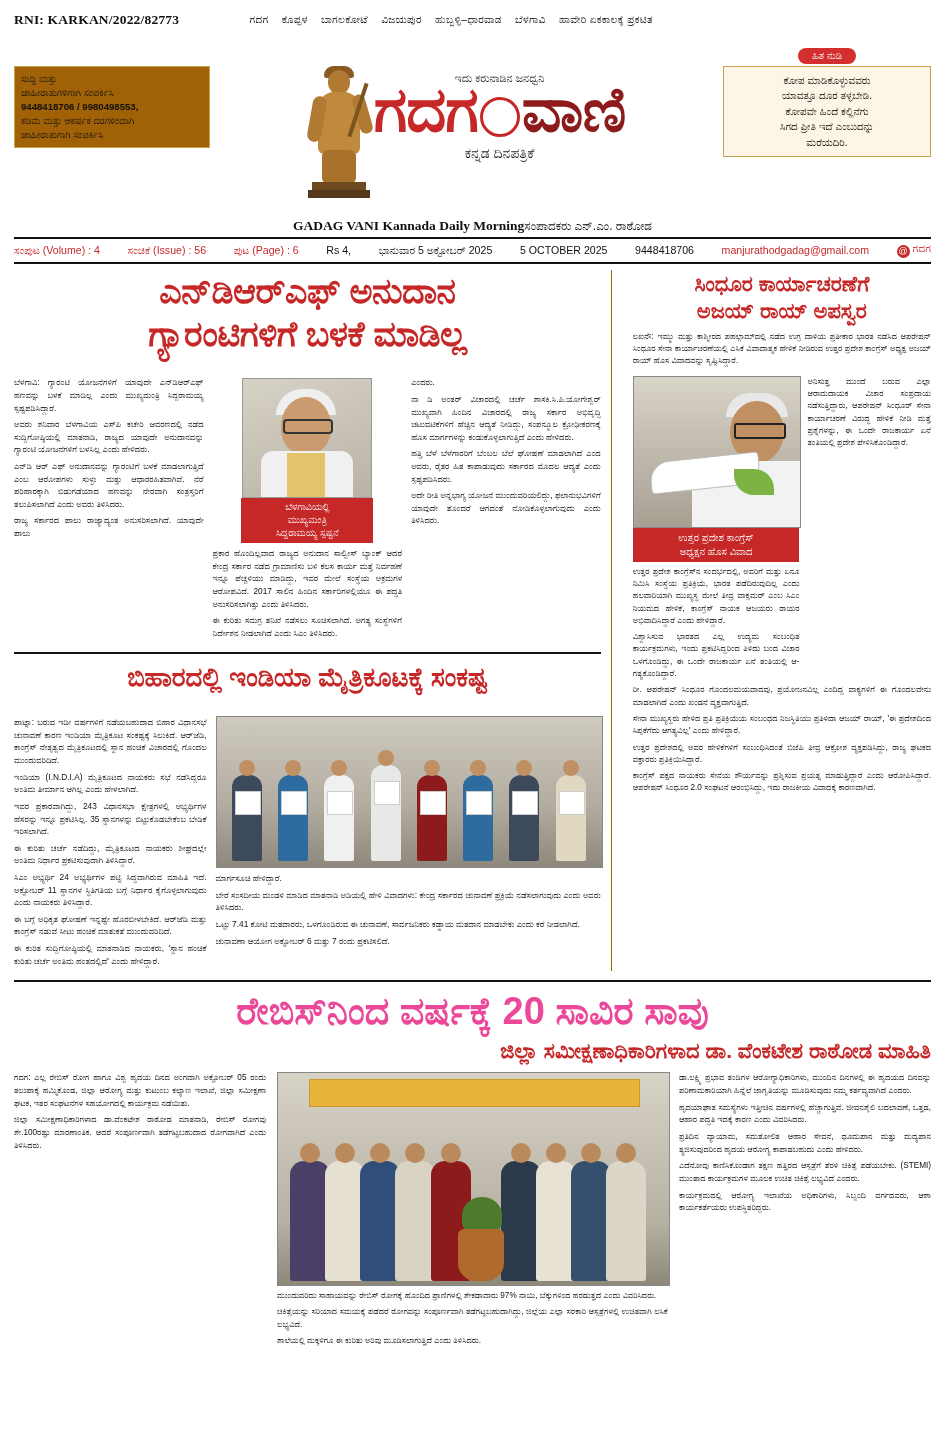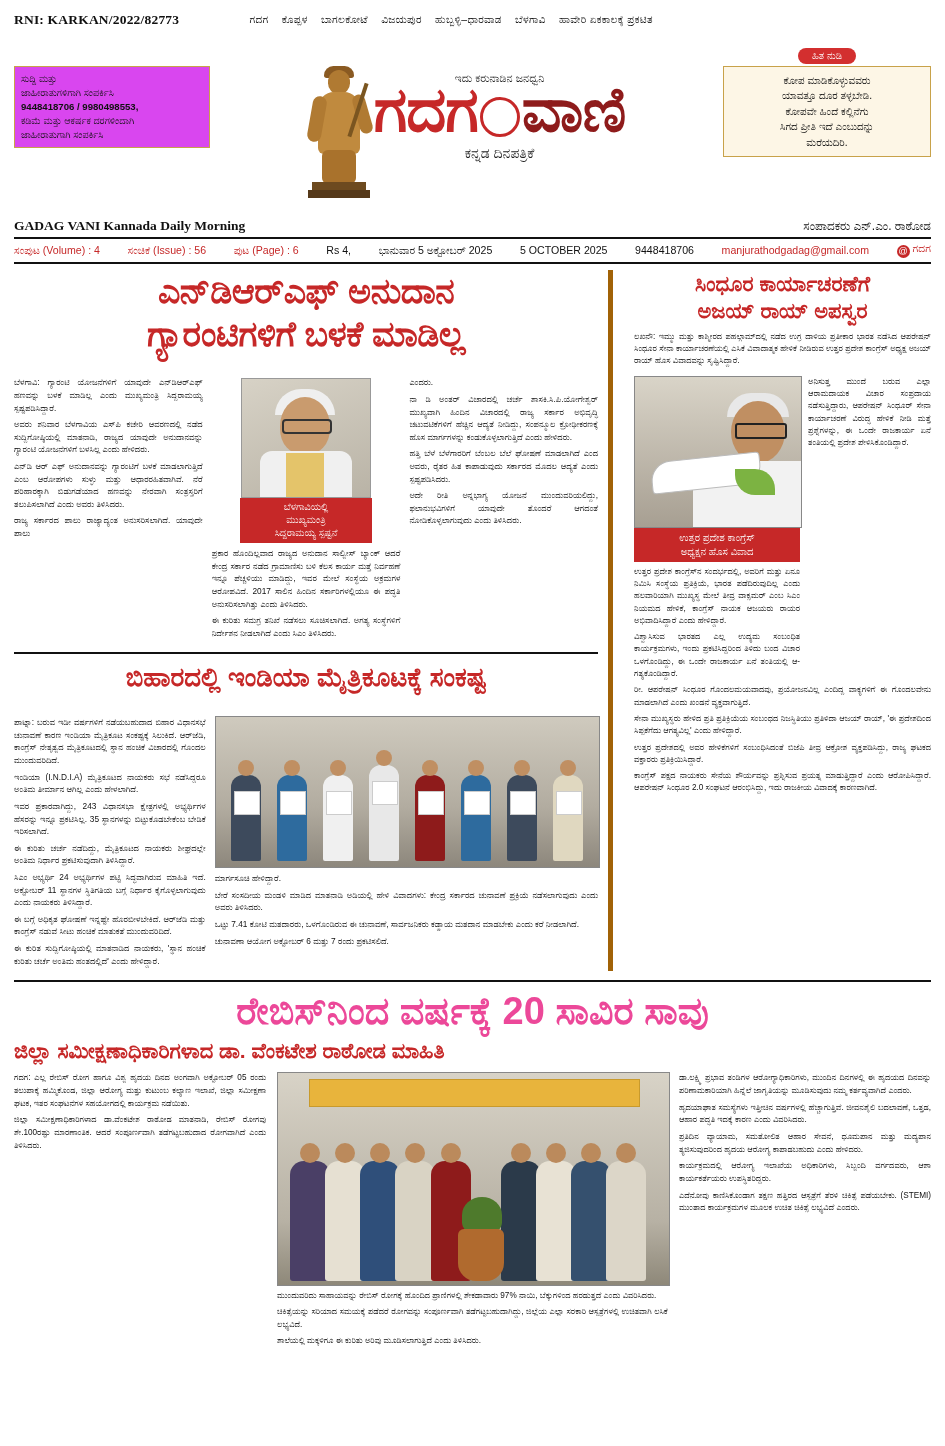--- a/index.html
+++ b/index.html
@@ -10,54 +10,54 @@
   
   .topbar{display:flex;align-items:flex-start;justify-content:space-between;font-size:11px;}
   .rni{font-family:"Liberation Serif",serif;font-size:13.5px;font-weight:700;letter-spacing:.2px;padding-top:4px;}
   .editions{flex:1;text-align:center;font-size:10.5px;color:#111;padding-top:5px;letter-spacing:.3px;}
   .editions span{margin:0 5px;}
   .hitapill{width:208px;text-align:center;margin-top:40px;}
   .pill{display:inline-block;background:#d32f2f;color:#fff;border-radius:9px;font-size:10px;padding:2px 14px;}
 
   
   .masthead{display:flex;align-items:flex-start;justify-content:space-between;margin-top:2px;height:150px;}
-  .contactbox{width:196px;border:1.5px solid #c8a24a;background:#d946ef;font-size:9.6px;line-height:1.45;padding:5px 6px;box-sizing:border-box;color:#111;}
+  .contactbox{width:196px;border:1.5px solid #c8a24a;background:#a16207;font-size:9.6px;line-height:1.45;padding:5px 6px;box-sizing:border-box;color:#111;}
   .hitabox{width:208px;border:1.5px solid #c8a24a;background:#fdf6e6;font-size:10.3px;line-height:1.5;padding:6px 7px;box-sizing:border-box;text-align:center;color:#111;}
   .logowrap{flex:1;display:flex;align-items:flex-start;justify-content:center;gap:0px;position:relative;}
   .statue{width:62px;height:138px;position:relative;margin-right:4px;}
   .st-head{position:absolute;left:20px;top:4px;width:22px;height:24px;background:#b07a32;border-radius:50% 50% 45% 45%;}
   .st-turban{position:absolute;left:16px;top:0px;width:30px;height:12px;background:#8a5a22;border-radius:14px 14px 4px 4px;}
   .st-body{position:absolute;left:10px;top:26px;width:42px;height:62px;background:#c08a3e;border-radius:16px 16px 6px 6px;}
   .st-arm{position:absolute;left:2px;top:30px;width:14px;height:46px;background:#b07a32;border-radius:8px;transform:rotate(10deg);}
   .st-arm2{position:absolute;right:1px;top:28px;width:13px;height:40px;background:#b07a32;border-radius:8px;transform:rotate(-16deg);}
   .st-legs{position:absolute;left:14px;top:84px;width:34px;height:34px;background:#a9722c;border-radius:6px;}
   .st-base{position:absolute;left:4px;top:116px;width:54px;height:8px;background:#6d4a1f;}
   .st-base2{position:absolute;left:0px;top:124px;width:62px;height:8px;background:#55391a;}
   .st-sword{position:absolute;left:48px;top:16px;width:4px;height:56px;background:#7a5520;transform:rotate(18deg);}
   .titleblock{text-align:center;padding-top:6px;}
   .kn-title{font-family:"Liberation Sans",sans-serif;font-size:62px;font-weight:700;color:#c62828;line-height:1;letter-spacing:-1px;white-space:nowrap;}
   .kn-title .dark{color:#8e1b1b;}
   .tag-top{font-size:11px;color:#222;margin-bottom:-6px;}
   .tag-bot{font-size:14px;color:#222;margin-top:4px;}
   .circlelogo{display:inline-block;width:34px;height:34px;border:3px solid #c62828;border-radius:50%;vertical-align:-6px;margin:0 2px;}
 
   
-  .underline-row{display:flex;justify-content:space-between;align-items:center;font-size:12px;border-bottom:2.5px solid #111;padding-bottom:3px;margin-top:2px;}
+  .underline-row{display:flex;justify-content:center;align-items:center;font-size:12px;border-bottom:2.5px solid #111;padding-bottom:3px;margin-top:2px;}
   .eng-name{font-family:"Liberation Serif",serif;font-weight:700;font-size:13.5px;}
   .editor{font-size:12px;}
 
   .infobar{display:flex;justify-content:space-between;align-items:center;border-bottom:2.5px solid #111;padding:3px 0 4px 0;font-size:10.6px;color:#c62828;}
   .infobar .blk{color:#111;}
   .infobar .mail{color:#c62828;}
   .infobar .dot{display:inline-block;width:13px;height:13px;border-radius:50%;background:#c62828;color:#fff;font-size:9px;line-height:13px;text-align:center;vertical-align:-2px;margin-right:3px;}
 
   
   .maingrid{display:flex;gap:10px;margin-top:6px;}
   .leftcol{width:600px;}
-  .rightcol{width:305px;border-left:5px solid #a16207;padding-left:21px;}
+  .rightcol{width:305px;border-left:1px solid #a16207;padding-left:21px;}
 
   .headline{font-size:35px;color:#c62828;font-weight:700;text-align:center;line-height:1.22;letter-spacing:-.5px;}
   .headline2{font-size:21px;color:#c62828;font-weight:700;text-align:center;line-height:1.3;}
 
   .cols3{display:flex;gap:9px;margin-top:21px;}
   .col{flex:1;font-size:8.3px;line-height:1.52;text-align:justify;color:#111;}
   .col p{margin:0 0 4px 0;}
 
   .portrait{width:128px;height:118px;margin:2px auto 0 auto;position:relative;background:#cfd8dc;border:1px solid #999;overflow:hidden;}
   .p-bg{position:absolute;inset:0;background:linear-gradient(160deg,#d7d2c6,#b9b3a6);}
@@ -83,21 +83,21 @@
   .rtext p{margin:0 0 4px 0;}
   .hr-thick{border:0;border-top:2.5px solid #111;margin:9px 0 7px 0;}
 
   .bigphoto{width:100%;height:150px;background:#b9b4ab;border:1px solid #888;position:relative;overflow:hidden;}
   .bp-room{position:absolute;inset:0;background:linear-gradient(180deg,#cfcabe 0%,#b2aca0 60%,#8d877c 100%);}
   .bp-person{position:absolute;bottom:6px;width:30px;height:86px;border-radius:12px 12px 2px 2px;}
   .bp-head{position:absolute;top:-15px;left:7px;width:16px;height:16px;background:#c08f62;border-radius:50%;}
   .bp-paper{position:absolute;top:16px;left:3px;width:24px;height:22px;background:#fff;border:1px solid #ccc;}
 
   .wide-headline{font-size:38px;color:#ec4899;font-weight:700;text-align:center;line-height:1.2;}
-  .wide-sub{font-size:21px;color:#c62828;font-weight:700;text-align:left;line-height:1.3;margin-top:2px;}
+  .wide-sub{font-size:21px;color:#c62828;font-weight:700;text-align:right;line-height:1.3;margin-top:2px;}
 
   .cols3b{display:flex;gap:11px;margin-top:8px;}
   .ctext{font-size:8.2px;line-height:1.55;text-align:justify;}
   .ctext p{margin:0 0 4px 0;}
 
   .groupphoto{width:100%;height:212px;background:#b5b0a6;border:1px solid #888;position:relative;overflow:hidden;}
   .gp-wall{position:absolute;inset:0;background:linear-gradient(180deg,#d8d3c7,#b7b1a4 70%,#8e8879);}
   .gp-banner{position:absolute;left:8%;top:6px;width:84%;height:26px;background:#e8b43c;border:1px solid #c89a2c;}
   .gp-p{position:absolute;bottom:4px;width:40px;height:120px;border-radius:14px 14px 3px 3px;}
   .gp-h{position:absolute;top:-18px;left:10px;width:20px;height:20px;background:#bb8a5c;border-radius:50%;}
@@ -368,21 +368,21 @@
           <div class="ctext caption-sm">
             <p>ಮುಂದುವರಿದು ಸಾಹಾಯವನ್ನು ರೇಬಿಸ್ ರೋಗಕ್ಕೆ ಹೊಂದಿದ ಪ್ರಾಣಿಗಳಲ್ಲಿ ಶೇಕಡಾವಾರು 97% ನಾಯಿ, ಬೆಕ್ಕುಗಳಿಂದ ಹರಡುತ್ತದೆ ಎಂದು ವಿವರಿಸಿದರು.</p>
             <p>ಚಿಕಿತ್ಸೆಯನ್ನು ಸರಿಯಾದ ಸಮಯಕ್ಕೆ ಪಡೆದರೆ ರೋಗವನ್ನು ಸಂಪೂರ್ಣವಾಗಿ ತಡೆಗಟ್ಟಬಹುದಾಗಿದ್ದು, ಜಿಲ್ಲೆಯ ಎಲ್ಲಾ ಸರಕಾರಿ ಆಸ್ಪತ್ರೆಗಳಲ್ಲಿ ಉಚಿತವಾಗಿ ಲಸಿಕೆ ಲಭ್ಯವಿದೆ.</p>
             <p>ಶಾಲೆಯಲ್ಲಿ ಮಕ್ಕಳಿಗೂ ಈ ಕುರಿತು ಅರಿವು ಮೂಡಿಸಲಾಗುತ್ತಿದೆ ಎಂದು ತಿಳಿಸಿದರು.</p>
           </div>
         </div>
         <div class="ctext" style="flex:1">
           <p>ಡಾ.ಲಕ್ಷ್ಮಿ ಪ್ರಭಾವ ತಂಡಿಗಳ ಆರೋಗ್ಯಾಧಿಕಾರಿಗಳು, ಮುಂದಿನ ದಿನಗಳಲ್ಲಿ ಈ ಹೃದಯದ ದಿನವನ್ನು ಪರಿಣಾಮಕಾರಿಯಾಗಿ ಹಿನ್ನೆಲೆ ಜಾಗೃತಿಯನ್ನು ಮೂಡಿಸುವುದು ನಮ್ಮ ಕರ್ತವ್ಯವಾಗಿದೆ ಎಂದರು.</p>
           <p>ಹೃದಯಾಘಾತ ಸಮಸ್ಯೆಗಳು ಇತ್ತೀಚಿನ ವರ್ಷಗಳಲ್ಲಿ ಹೆಚ್ಚಾಗುತ್ತಿವೆ. ಜೀವನಶೈಲಿ ಬದಲಾವಣೆ, ಒತ್ತಡ, ಆಹಾರ ಪದ್ಧತಿ ಇದಕ್ಕೆ ಕಾರಣ ಎಂದು ವಿವರಿಸಿದರು.</p>
           <p>ಪ್ರತಿದಿನ ವ್ಯಾಯಾಮ, ಸಮತೋಲಿತ ಆಹಾರ ಸೇವನೆ, ಧೂಮಪಾನ ಮತ್ತು ಮದ್ಯಪಾನ ತ್ಯಜಿಸುವುದರಿಂದ ಹೃದಯ ಆರೋಗ್ಯ ಕಾಪಾಡಬಹುದು ಎಂದು ಹೇಳಿದರು.</p>
+          <p>ಎದೆನೋವು ಕಾಣಿಸಿಕೊಂಡಾಗ ತಕ್ಷಣ ಹತ್ತಿರದ ಆಸ್ಪತ್ರೆಗೆ ತೆರಳಿ ಚಿಕಿತ್ಸೆ ಪಡೆಯಬೇಕು. (STEMI) ಮುಂತಾದ ಕಾರ್ಯಕ್ರಮಗಳ ಮೂಲಕ ಉಚಿತ ಚಿಕಿತ್ಸೆ ಲಭ್ಯವಿದೆ ಎಂದರು.</p>
           <p>ಕಾರ್ಯಕ್ರಮದಲ್ಲಿ ಆರೋಗ್ಯ ಇಲಾಖೆಯ ಅಧಿಕಾರಿಗಳು, ಸಿಬ್ಬಂದಿ ವರ್ಗದವರು, ಆಶಾ ಕಾರ್ಯಕರ್ತೆಯರು ಉಪಸ್ಥಿತರಿದ್ದರು.</p>
-          <p>ಎದೆನೋವು ಕಾಣಿಸಿಕೊಂಡಾಗ ತಕ್ಷಣ ಹತ್ತಿರದ ಆಸ್ಪತ್ರೆಗೆ ತೆರಳಿ ಚಿಕಿತ್ಸೆ ಪಡೆಯಬೇಕು. (STEMI) ಮುಂತಾದ ಕಾರ್ಯಕ್ರಮಗಳ ಮೂಲಕ ಉಚಿತ ಚಿಕಿತ್ಸೆ ಲಭ್ಯವಿದೆ ಎಂದರು.</p>
           <p></p>
         </div>
       </div>
     </div>
 
   </div>
 </div>
 
 </body></html>

